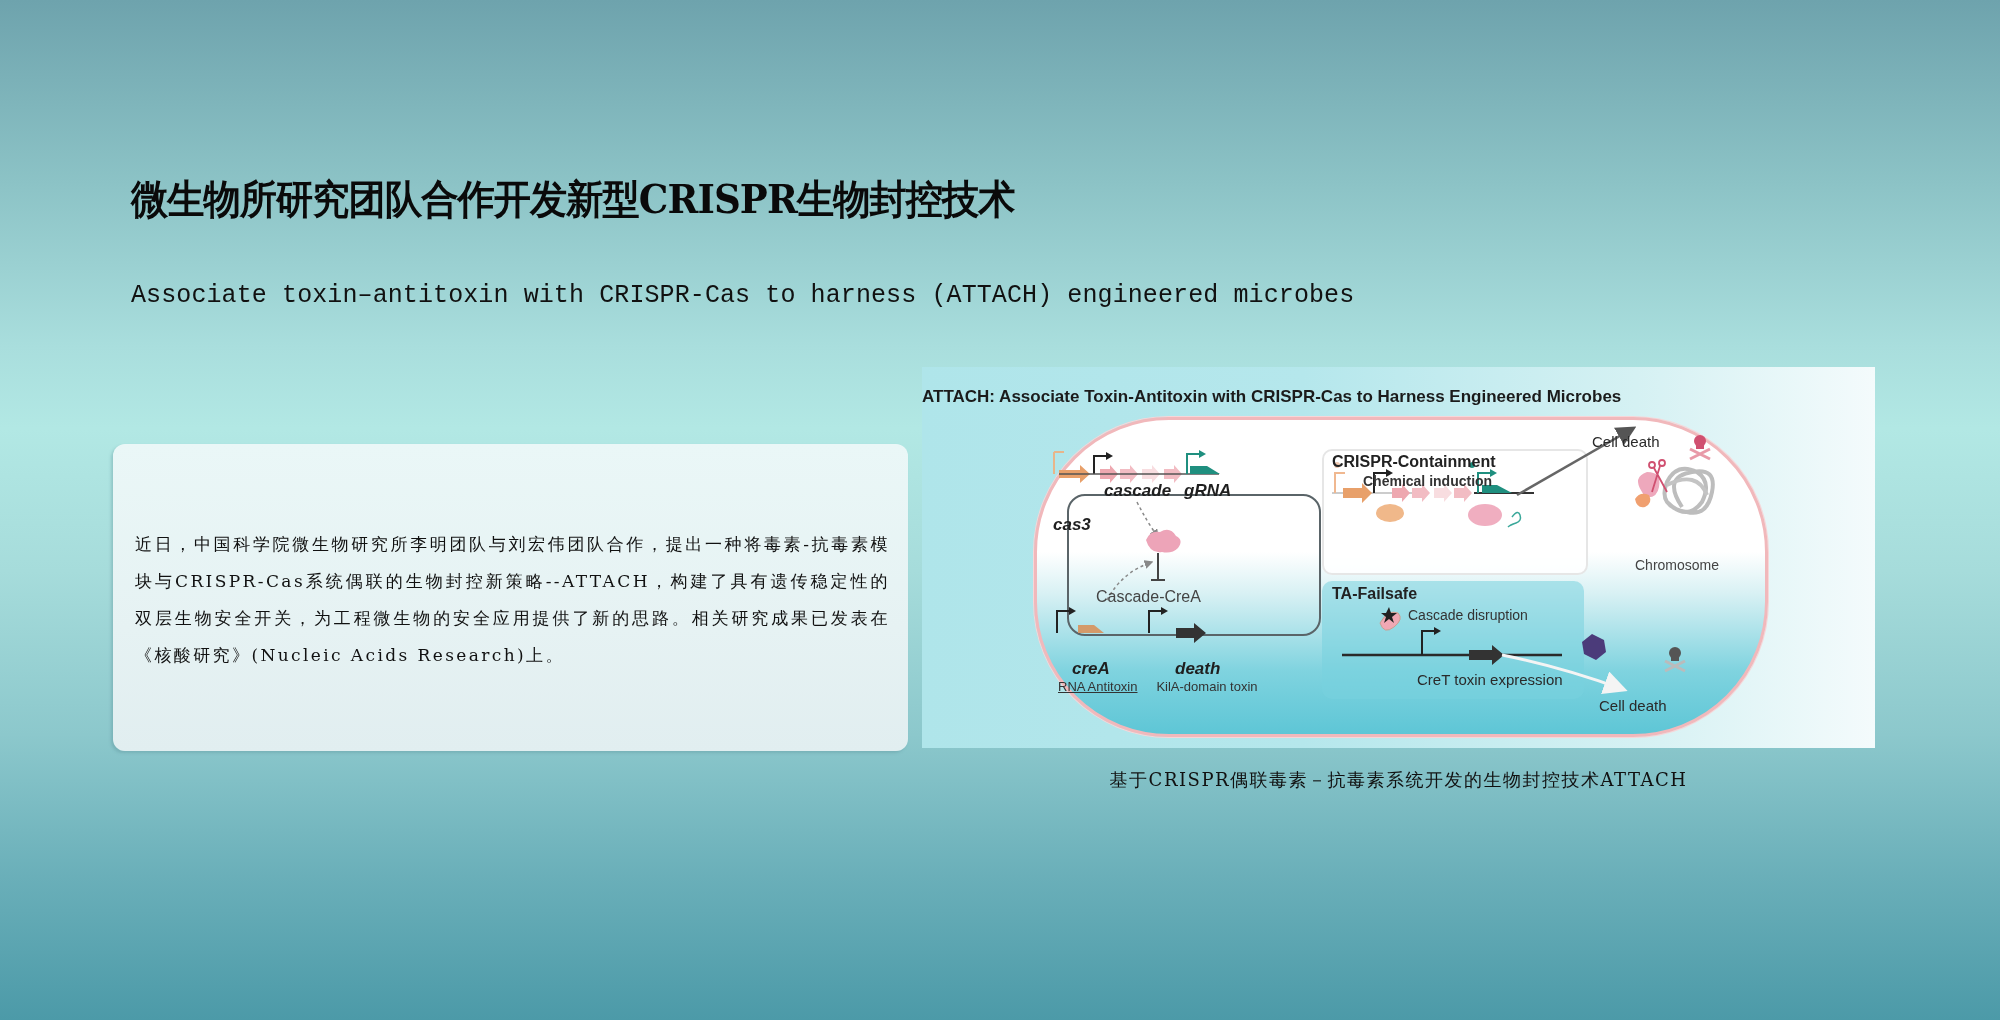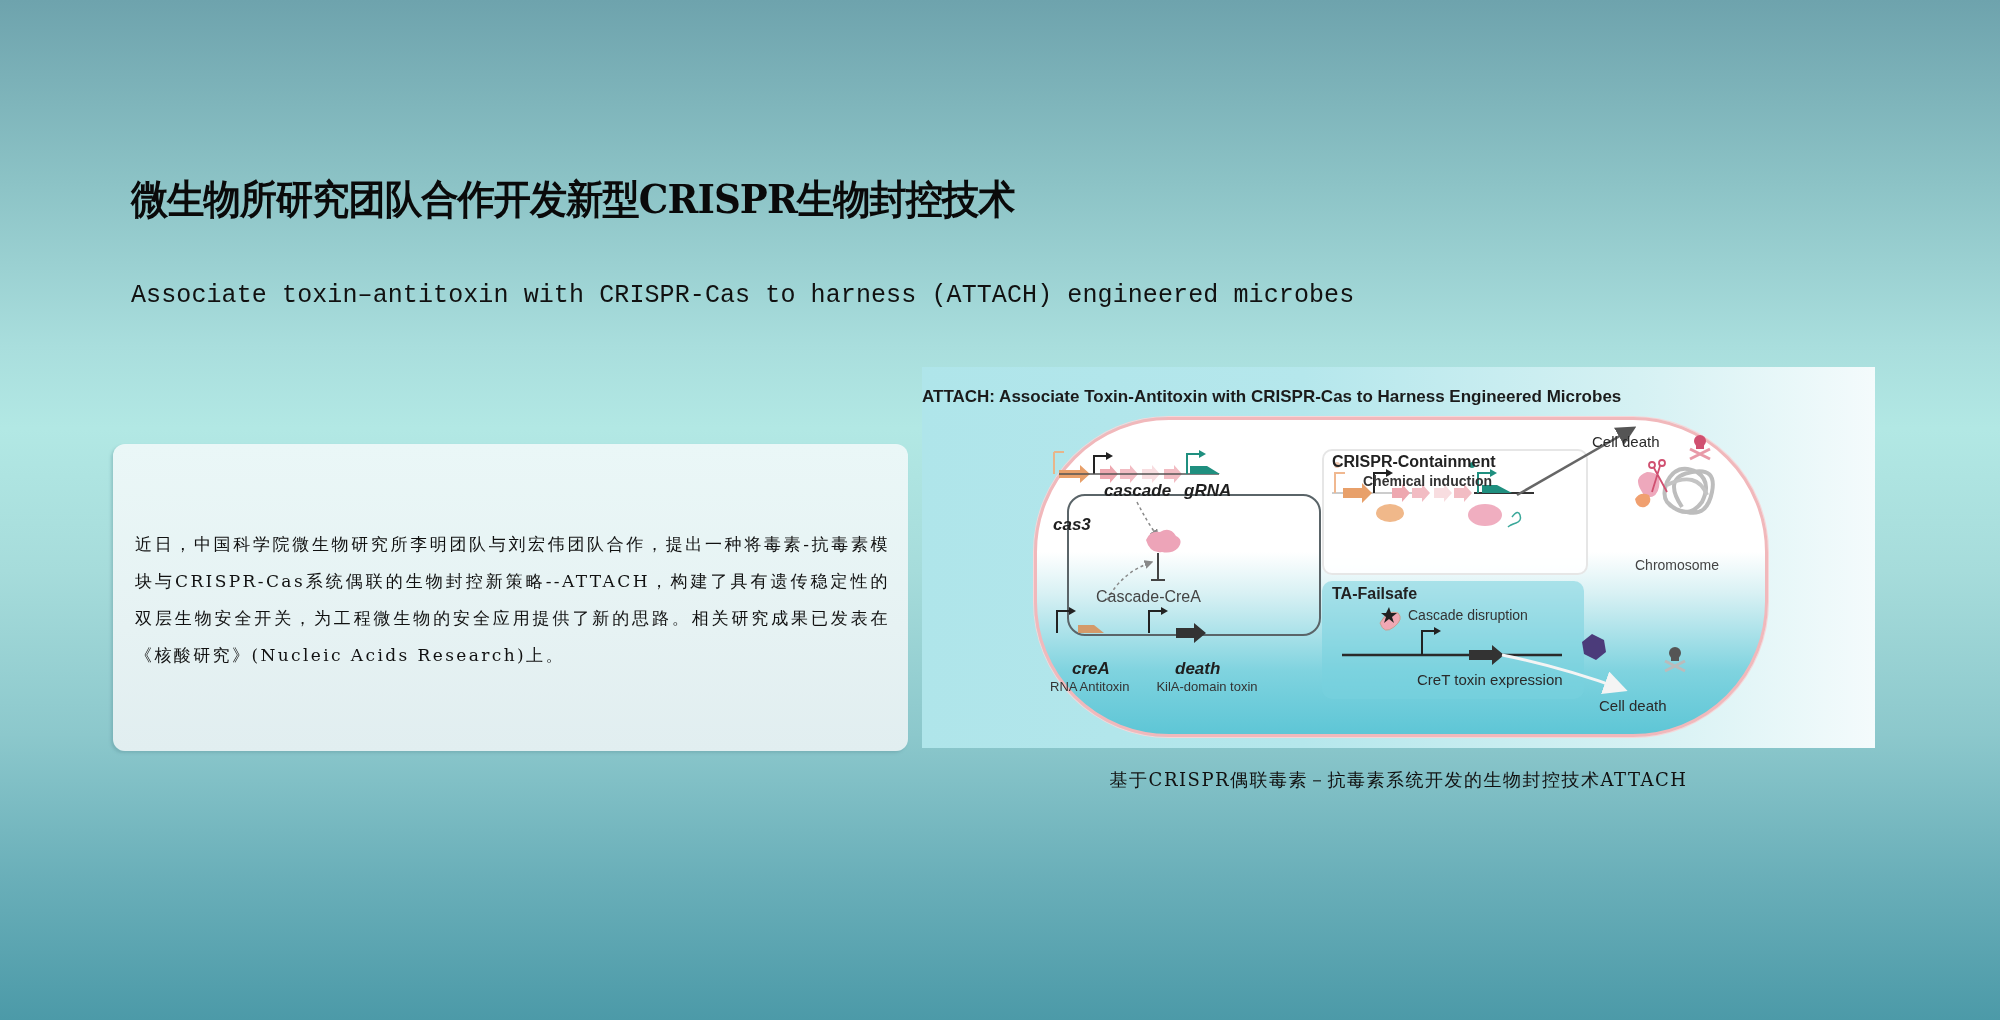--- a/index.html
+++ b/index.html
@@ -189,21 +189,21 @@
       </g>
     </g>
   </svg>
 
   <span class="lbl gene" style="left:131px;top:108px;margin-top:40px;">cas3</span>
   <span class="lbl gene" style="left:182px;top:114px;">cascade</span>
   <span class="lbl gene" style="left:262px;top:114px;">gRNA</span>
   <span class="lbl small" style="left:174px;top:221px;font-size:16px;color:#444;">Cascade-CreA</span>
 
   <span class="lbl gene" style="left:150px;top:292px;">creA</span>
-  <span class="lbl small" style="left:128px;top:312px;">RNA Antitoxin</span>
+  <span class="lbl small" style="left:136px;top:312px;text-decoration:underline;">RNA Antitoxin</span>
   <span class="lbl gene" style="left:253px;top:292px;">death</span>
   <span class="lbl small" style="left:285px;top:312px;transform:translateX(-50%);">KilA-domain toxin</span>
 
   <span class="lbl head" style="left:410px;top:86px;">CRISPR-Containment</span>
   <span class="lbl small" style="left:441px;top:106px;font-size:14px;font-weight:bold;">Chemical induction</span>
   <span class="lbl med" style="left:670px;top:66px;">Cell death</span>
   <span class="lbl small" style="left:713px;top:190px;font-size:14px;color:#444;">Chromosome</span>
 
   <span class="lbl head" style="left:410px;top:218px;">TA-Failsafe</span>
   <span class="lbl small" style="left:486px;top:240px;font-size:14px;">Cascade disruption</span>

